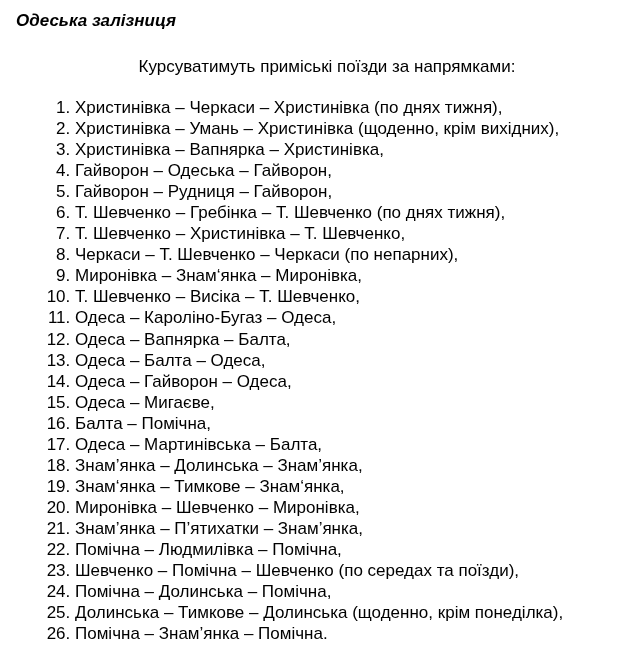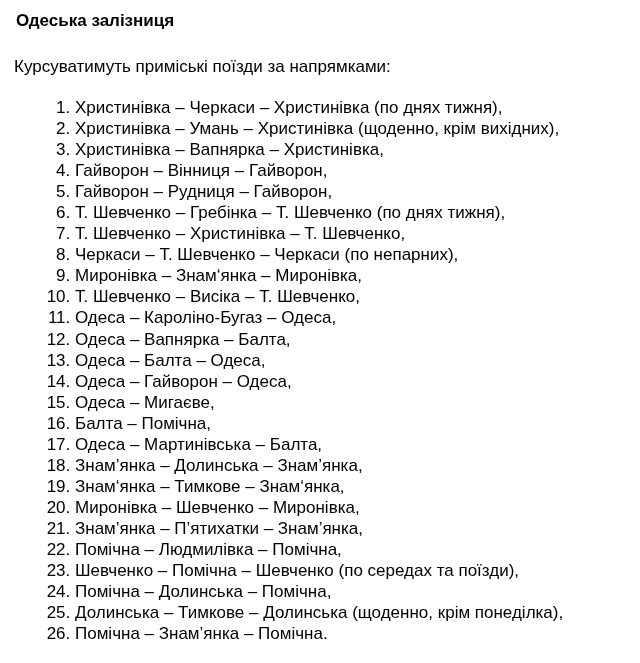--- a/index.html
+++ b/index.html
@@ -17,25 +17,27 @@
   .page {
     width: 640px;
     height: 663px;
     box-sizing: border-box;
   }
   .doc-title {
     margin: 10px 0 0 16px;
     font-size: 17px;
     line-height: 22px;
     font-weight: bold;
+    font-style: italic;
   }
   .intro {
     margin: 24px 0 0 14px;
     font-size: 17px;
     line-height: 21px;
+    text-align: center;
   }
   ol.routes {
     margin: 20px 0 0 0;
     padding: 0 0 0 75px;
     font-size: 17px;
     line-height: 21.05px;
     list-style: decimal outside;
   }
   ol.routes li {
     margin: 0;
@@ -48,21 +50,21 @@
 
 <div class="page">
   <div class="doc-title">Одеська залізниця</div>
 
   <div class="intro">Курсуватимуть приміські поїзди за напрямками:</div>
 
   <ol class="routes">
       <li>Христинівка – Черкаси – Христинівка (по днях тижня),</li>
       <li>Христинівка – Умань – Христинівка (щоденно, крім вихідних),</li>
       <li>Христинівка – Вапнярка – Христинівка,</li>
-      <li>Гайворон – Вінниця – Гайворон,</li>
+      <li>Гайворон – Одеська – Гайворон,</li>
       <li>Гайворон – Рудниця – Гайворон,</li>
       <li>Т. Шевченко – Гребінка – Т. Шевченко (по днях тижня),</li>
       <li>Т. Шевченко – Христинівка – Т. Шевченко,</li>
       <li>Черкаси – Т. Шевченко – Черкаси (по непарних),</li>
       <li>Миронівка – Знам‘янка – Миронівка,</li>
       <li>Т. Шевченко – Висіка – Т. Шевченко,</li>
       <li>Одеса – Кароліно-Бугаз – Одеса,</li>
       <li>Одеса – Вапнярка – Балта,</li>
       <li>Одеса – Балта – Одеса,</li>
       <li>Одеса – Гайворон – Одеса,</li>

